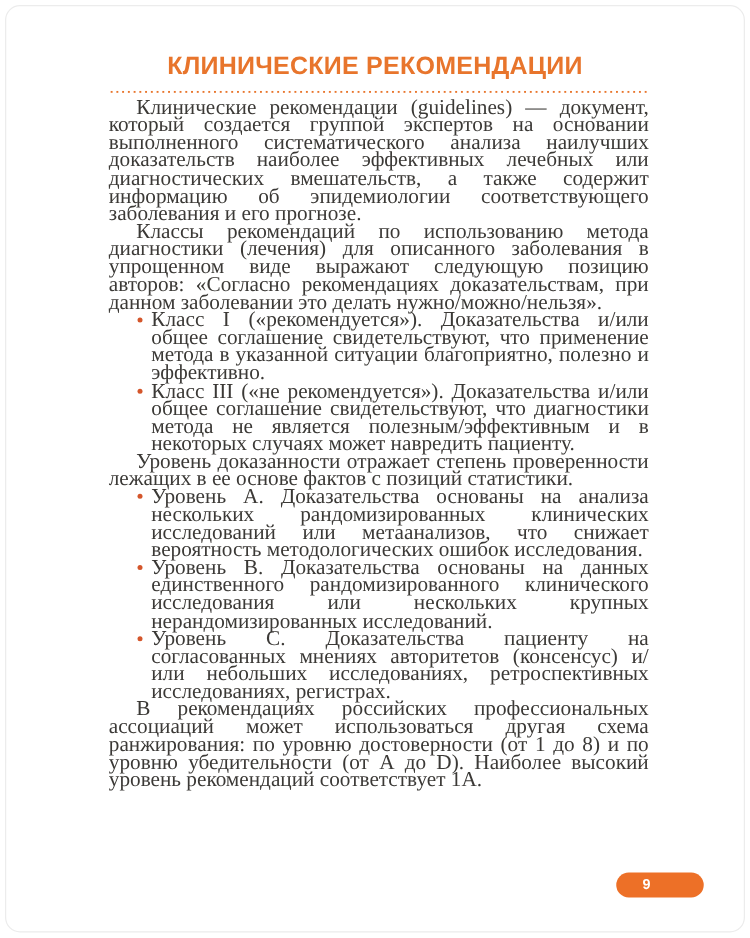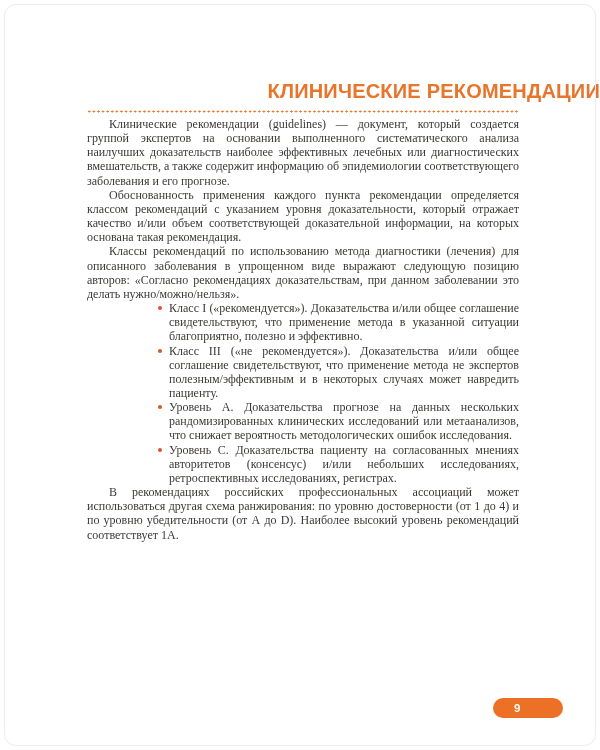--- a/index.html
+++ b/index.html
@@ -16,23 +16,22 @@
     overflow:hidden;
     font-family:"Liberation Serif", serif;
   }
   .page-frame{
     position:absolute;inset:4px;
     border:1px solid #ececec;
     border-radius:12px;
     pointer-events:none;
   }
   .header{
-    padding-top:58px;
-    text-align:right;
-    margin-top:22px;
+    padding-top:42px;
+    text-align:center;
   }
   .title{
     margin:0;
     font-family:"Liberation Sans", sans-serif;
     font-weight:bold;
     font-size:20px;
     line-height:23px;
     letter-spacing:0.2px;
     color:var(--accent);
   }
@@ -42,39 +41,38 @@
     height:3px;
     margin:7px 0 0 87px;
     background-image:radial-gradient(circle, var(--accent) 0.9px, transparent 1.15px);
     background-size:4.6px 3px;
     background-repeat:repeat-x;
     background-position:0 50%;
   }
   .text-block{
     width:432px;
     margin:4px 0 0 87px;
-    font-size:12px;
+    font-size:17px;
     line-height:14.15px;
     text-align:justify;
     color:var(--ink);
     hyphens:auto;
     -webkit-hyphens:auto;
   }
   .text-block p{
     margin:0;
     text-indent:22px;
   }
   .text-block ul{
     list-style:none;
     margin:0;
     padding:0 0 0 34px;
   }
   .text-block li{
     position:relative;
-    margin-left:48px;
   }
   .text-block li::before{
     content:"";
     position:absolute;
     left:-11px;top:5px;
     width:4px;height:4px;
     border-radius:50%;
     background:var(--bullet);
   }
   .page-tab{
@@ -99,28 +97,29 @@
 
 <header class="header">
   <h1 class="title">
     <span>КЛИНИЧЕСКИЕ РЕКОМЕНДАЦИИ</span>
   </h1>
   <div class="dotted-rule"></div>
 </header>
 
 <main class="text-block">
   <p>Клинические рекомендации (guidelines) — документ, который создается группой экспертов на основании выполненного систематического анализа наилучших доказательств наиболее эффективных лечебных или диагностических вмешательств, а также содержит информацию об эпидемиологии соответствующего заболевания и его прогнозе.</p>
-  <p>Обоснованность применения каждого пункта рекомендации определяется классом рекомендаций с указанием уровня доказательности, который отражает качество и/или объем соответствующей доказательной информации, на которых основана такая рекомендация.</p>
   <p>Классы рекомендаций по использованию метода диагностики (лечения) для описанного заболевания в упрощенном виде выражают следующую позицию авторов: «Согласно рекомендациях доказательствам, при данном заболевании это делать нужно/можно/нельзя».</p>
   <ul>
     <li>Класс I («рекомендуется»). Доказательства и/или общее соглашение свидетельствуют, что применение метода в указанной ситуации благоприятно, полезно и эффективно.</li>
-    <li>Класс III («не рекомендуется»). Доказательства и/или общее соглашение свидетельствуют, что применение метода не экспертов полезным/эффективным и в некоторых случаях может навредить пациенту.</li>
+    <li>Класс III («не рекомендуется»). Доказательства и/или общее соглашение свидетельствуют, что диагностики метода не является полезным/эффективным и в некоторых случаях может навредить пациенту.</li>
   </ul>
+  <p>Уровень доказанности отражает степень проверенности лежащих в ее основе фактов с позиций статистики.</p>
   <ul>
-    <li>Уровень А. Доказательства прогнозе на данных нескольких рандомизированных клинических исследований или метаанализов, что снижает вероятность методологических ошибок исследования.</li>
+    <li>Уровень А. Доказательства основаны на анализа нескольких рандомизированных клинических исследований или метаанализов, что снижает вероятность методологических ошибок исследования.</li>
+    <li>Уровень В. Доказательства основаны на данных единственного рандомизированного клинического исследования или нескольких крупных нерандомизированных исследований.</li>
     <li>Уровень С. Доказательства пациенту на согласованных мнениях авторитетов (консенсус) и/или небольших исследованиях, ретроспективных исследованиях, регистрах.</li>
   </ul>
-  <p>В рекомендациях российских профессиональных ассоциаций может использоваться другая схема ранжирования: по уровню достоверности (от 1 до 4) и по уровню убедительности (от А до D). Наиболее высокий уровень рекомендаций соответствует 1А.</p>
+  <p>В рекомендациях российских профессиональных ассоциаций может использоваться другая схема ранжирования: по уровню достоверности (от 1 до 8) и по уровню убедительности (от А до D). Наиболее высокий уровень рекомендаций соответствует 1А.</p>
 </main>
 
 <div class="page-tab">
   <span>9</span>
 </div>
 
 </body></html>

